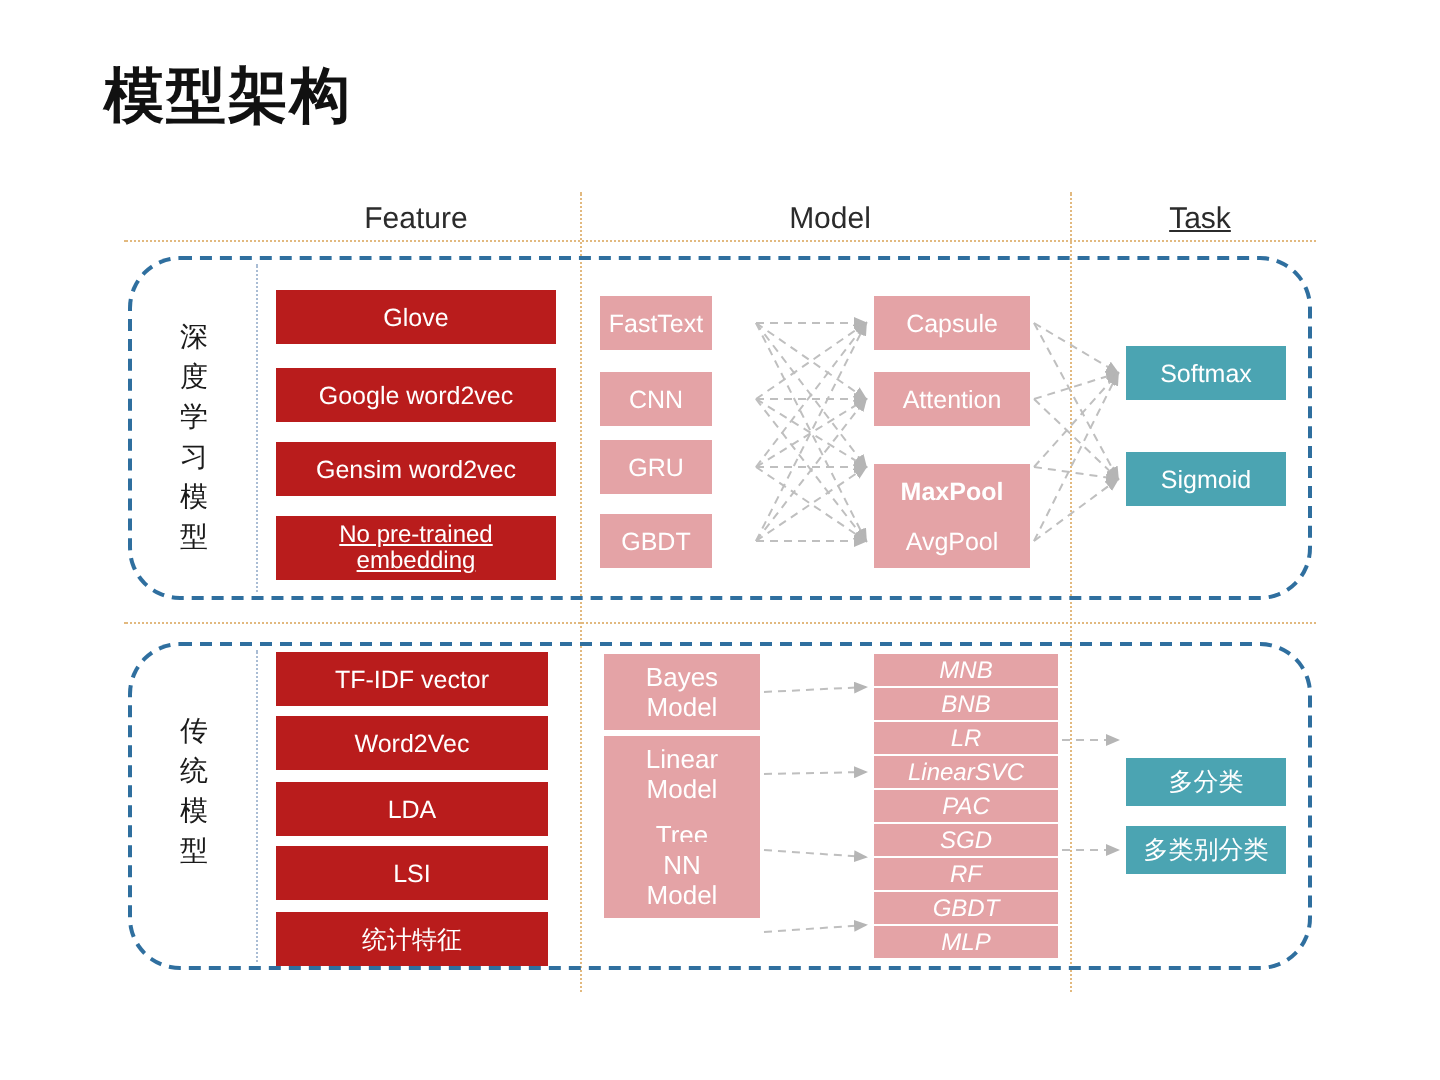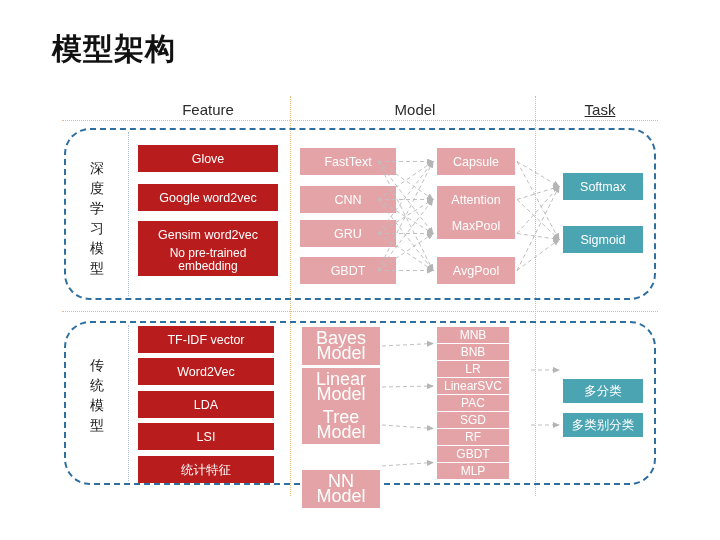--- a/index.html
+++ b/index.html
@@ -74,58 +74,58 @@
   }
   .purple{background:#b91c1c;}
   .pink{background:#e4a3a6;}
   .teal{background:#4ba4b2;}
 
   
   .f-deep{left:138px;width:140px;height:27px;}
   #f-d-0{top:145px;}
   #f-d-1{top:184px;}
   #f-d-2{top:221px;}
-  #f-d-3{top:244px;height:32px;font-size:12px;line-height:13px;}
-
-  
-  .m-deep-a{left:300px;width:96px;height:27px;}
+  #f-d-3{top:258px;height:32px;font-size:12px;line-height:13px;text-decoration:underline;}
+
+  
+  .m-deep-a{left:300px;width:56px;height:27px;}
   #m-da-0{top:148px;}
   #m-da-1{top:186px;}
   #m-da-2{top:220px;}
   #m-da-3{top:257px;}
 
   
   .m-deep-b{left:437px;width:78px;height:27px;}
   #m-db-0{top:148px;}
   #m-db-1{top:186px;}
-  #m-db-2{top:212px;}
+  #m-db-2{top:232px;font-weight:bold;}
   #m-db-3{top:257px;}
 
   
   .t-deep{left:563px;width:80px;height:27px;}
   #t-d-0{top:173px;}
   #t-d-1{top:226px;}
 
   
   .f-trad{left:138px;width:136px;height:27px;}
   #f-t-0{top:326px;}
   #f-t-1{top:358px;}
   #f-t-2{top:391px;}
   #f-t-3{top:423px;}
   #f-t-4{top:456px;}
 
   
-  .m-trad-a{left:302px;width:78px;height:38px;font-size:18px;line-height:15px;}
+  .m-trad-a{left:302px;width:78px;height:38px;font-size:13px;line-height:15px;}
   #m-ta-0{top:327px;}
   #m-ta-1{top:368px;}
   #m-ta-2{top:406px;}
-  #m-ta-3{top:470px;}
-
-  
-  .m-trad-b{left:437px;width:72px;height:16px;font-size:12px;line-height:13px;}
+  #m-ta-3{top:421px;}
+
+  
+  .m-trad-b{left:437px;width:92px;height:16px;font-size:12px;line-height:13px;font-style:italic;}
 
   
   .t-trad{left:563px;width:80px;height:24px;}
   #t-t-0{top:379px;}
   #t-t-1{top:413px;}
 
   
   #wires{position:absolute;left:0;top:0;width:720px;height:540px;
          pointer-events:none;}
   .wire{stroke:#bfbfbf;stroke-width:1;stroke-dasharray:4 3;fill:none;}

